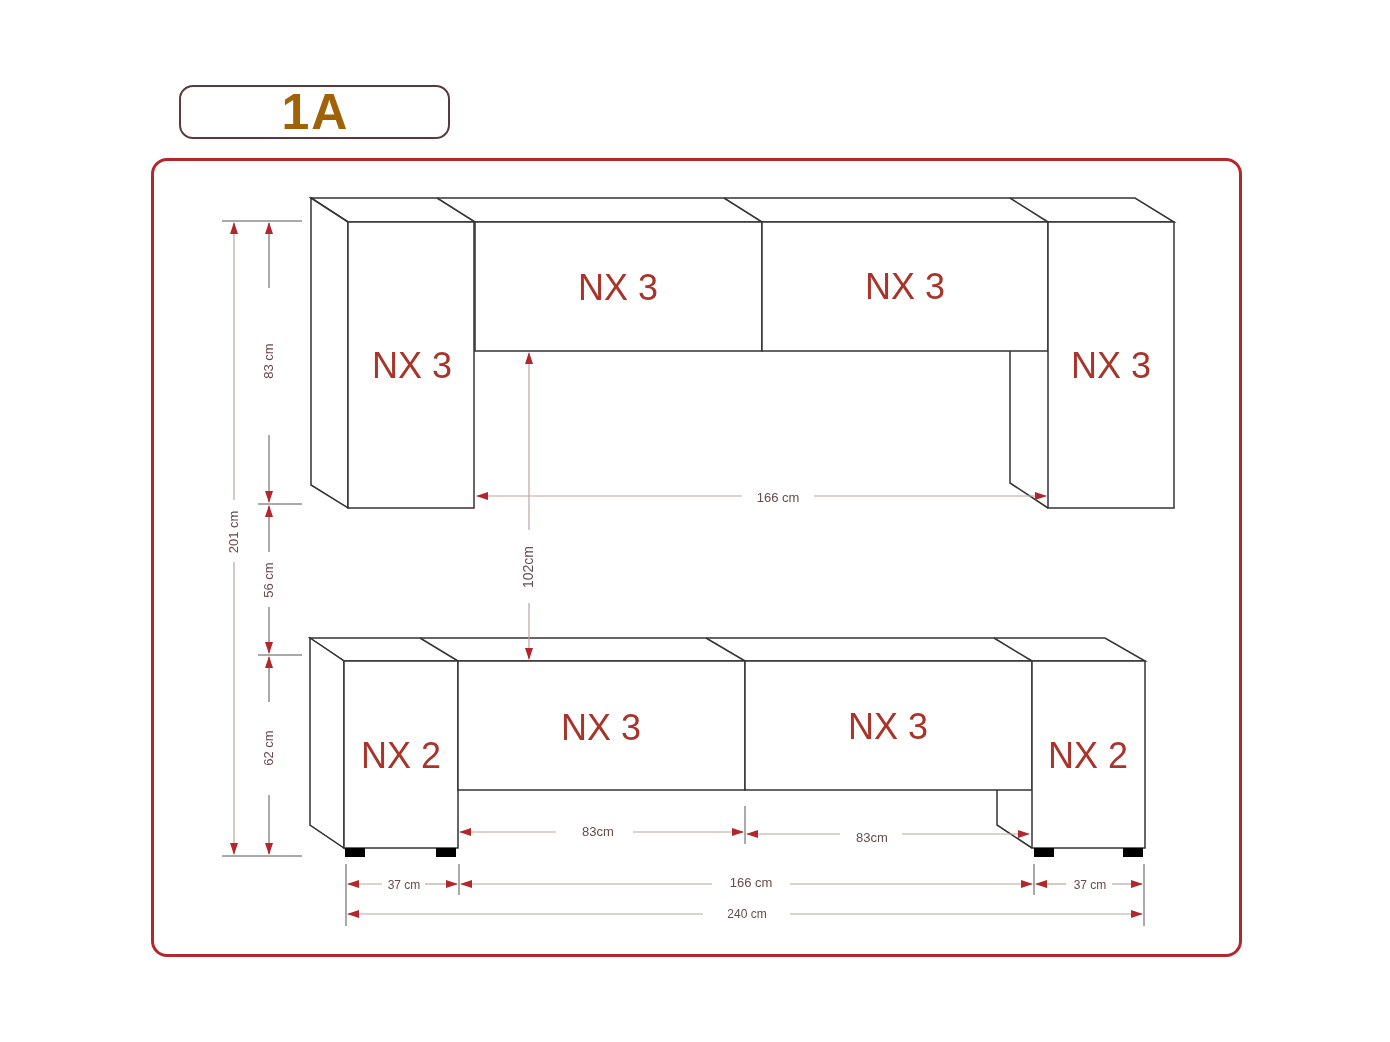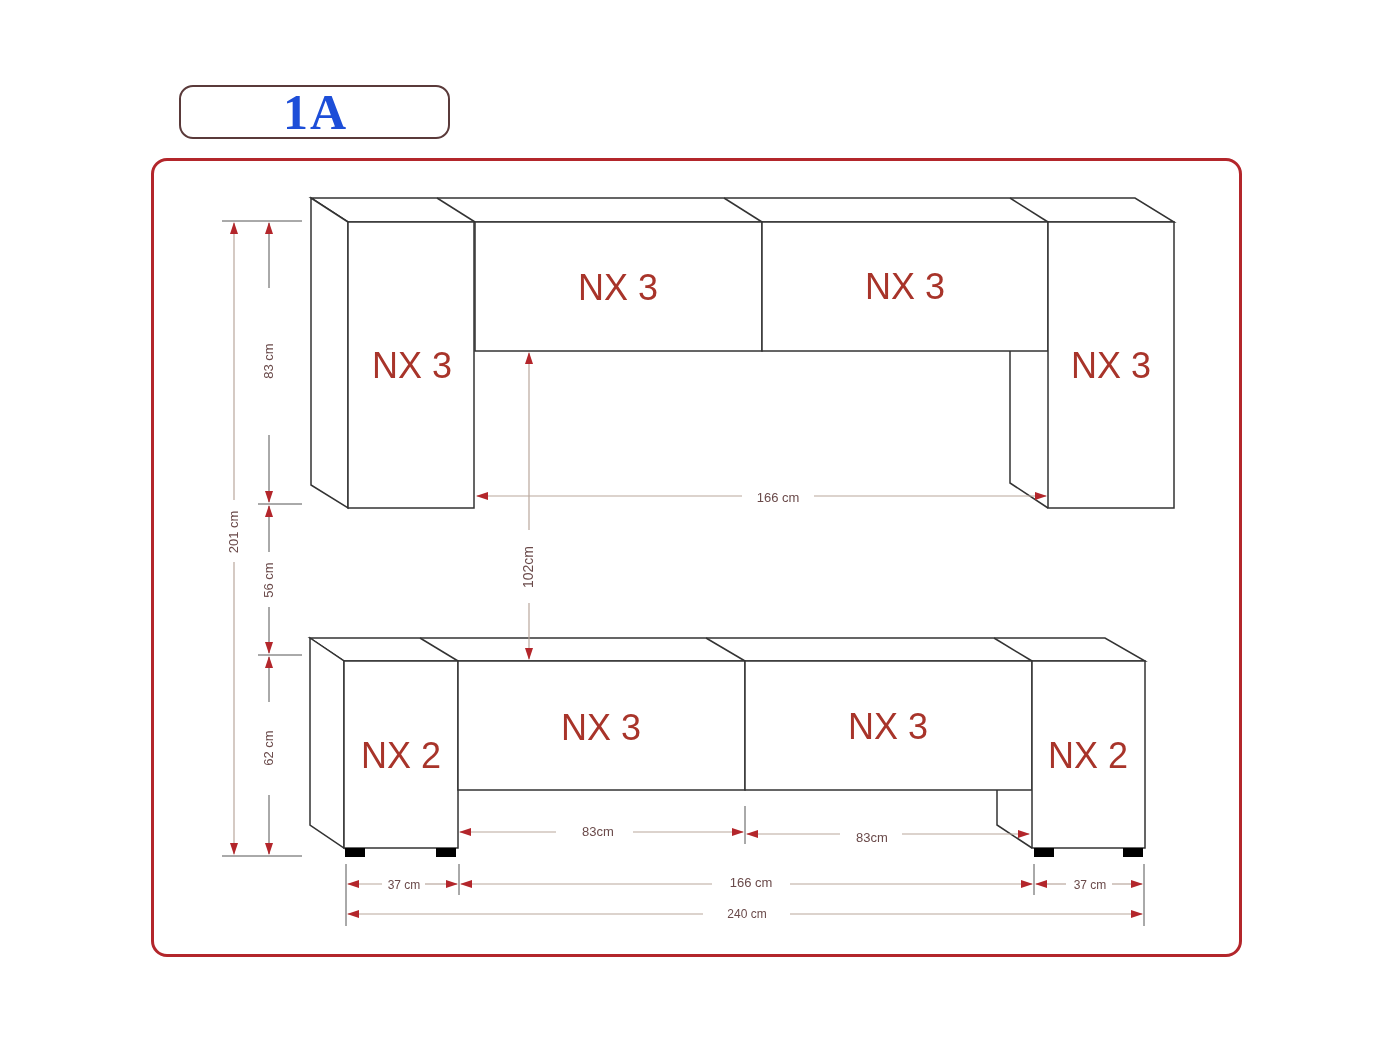--- a/index.html
+++ b/index.html
@@ -2,21 +2,21 @@
 <html><head>
   <meta charset="utf-8">
   <style>
     html, body { margin: 0; padding: 0; background: #ffffff; }
     body { width: 1390px; height: 1042px; position: relative; overflow: hidden; font-family: "Liberation Sans", sans-serif; }
     .badge {
       position: absolute; left: 179px; top: 85px; width: 271px; height: 54px;
       border: 2px solid #5a3a3a; border-radius: 14px; box-sizing: border-box;
       display: flex; align-items: center; justify-content: center;
     }
-    .badge span { font-family: Liberation Serif, serif; font-weight: bold; font-size: 50px; color: #1d4ed8; letter-spacing: 2px; line-height: 1; margin-left: 2px; }
+    .badge span { font-family: Liberation Sans, sans-serif; font-weight: bold; font-size: 50px; color: #a16207; letter-spacing: 2px; line-height: 1; margin-left: 2px; }
     .frame {
       position: absolute; left: 151px; top: 158px; width: 1091px; height: 799px;
       border: 3px solid #b3262b; border-radius: 16px; box-sizing: border-box;
     }
     svg.diagram { position: absolute; left: 0; top: 0; }
     .lbl { font-family: "Liberation Sans", sans-serif; fill: #a8342a; font-size: 36px; }
     .dim { font-family: "Liberation Sans", sans-serif; fill: #6a4a4a; font-size: 13px; }
   </style>
 </head>
 <body>

